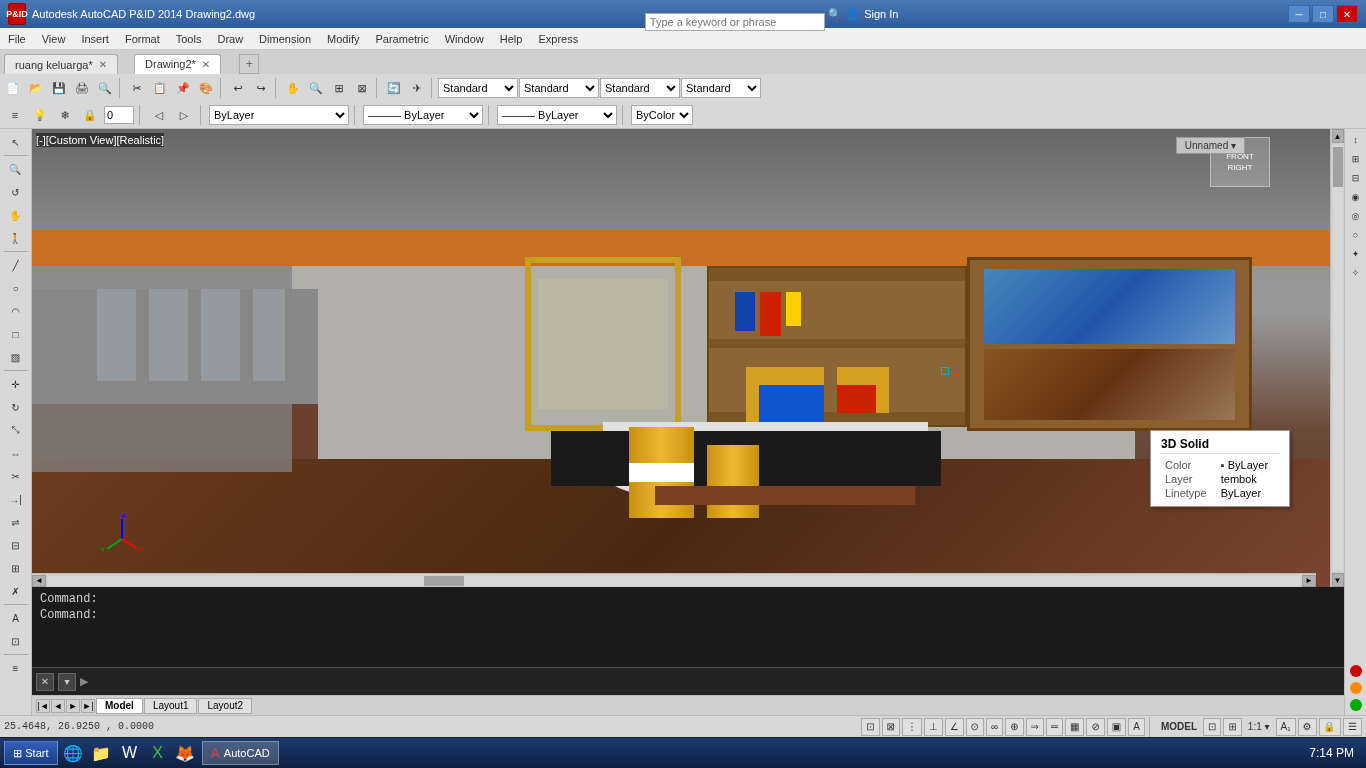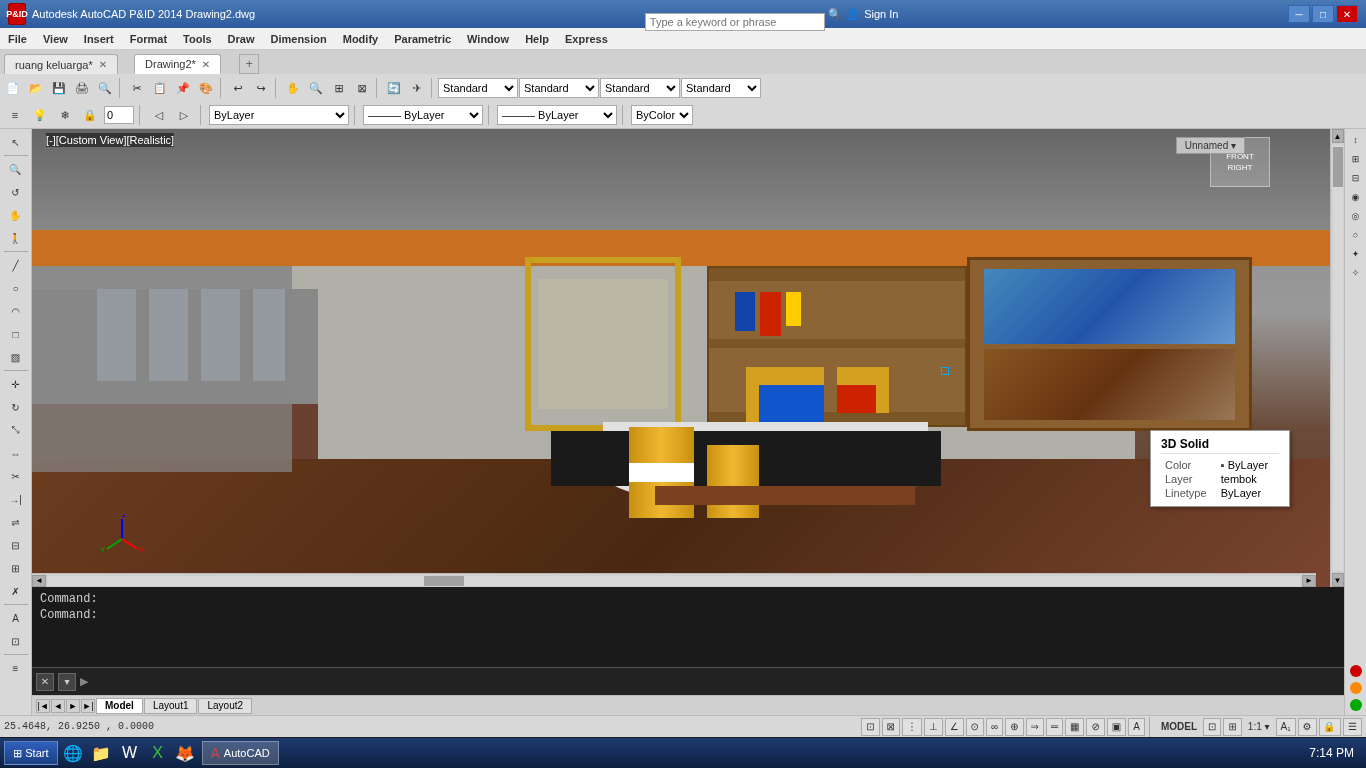--- a/index.html
+++ b/index.html
@@ -51,21 +51,20 @@
       align-items: center;
       border-bottom: 1px solid #ccc;
     }
     #menu-bar .menu-item {
       padding: 2px 8px;
       height: 100%;
       display: flex; align-items: center;
       cursor: pointer;
       font-size: 11px;
       color: #333;
-      font-weight: bold;
     }
 
     
     #tab-bar {
       height: 24px;
       background: #d0d0d0;
       display: flex;
       align-items: flex-end;
       padding-left: 4px;
       gap: 16px;
@@ -150,21 +149,21 @@
 
     
     #viewport {
       flex: 1;
       background: #444;
       position: relative;
       overflow: hidden;
     }
     #viewport-label {
       position: absolute;
-      top: 4px; left: 14px;
+      top: 4px; left: 4px;
       background: rgba(0,0,0,0.5);
       color: white; font-size: 11px;
       padding: 1px 0;
       z-index: 10;
     }
 
     
     #scene {
       width: 100%; height: 100%;
       position: relative;

